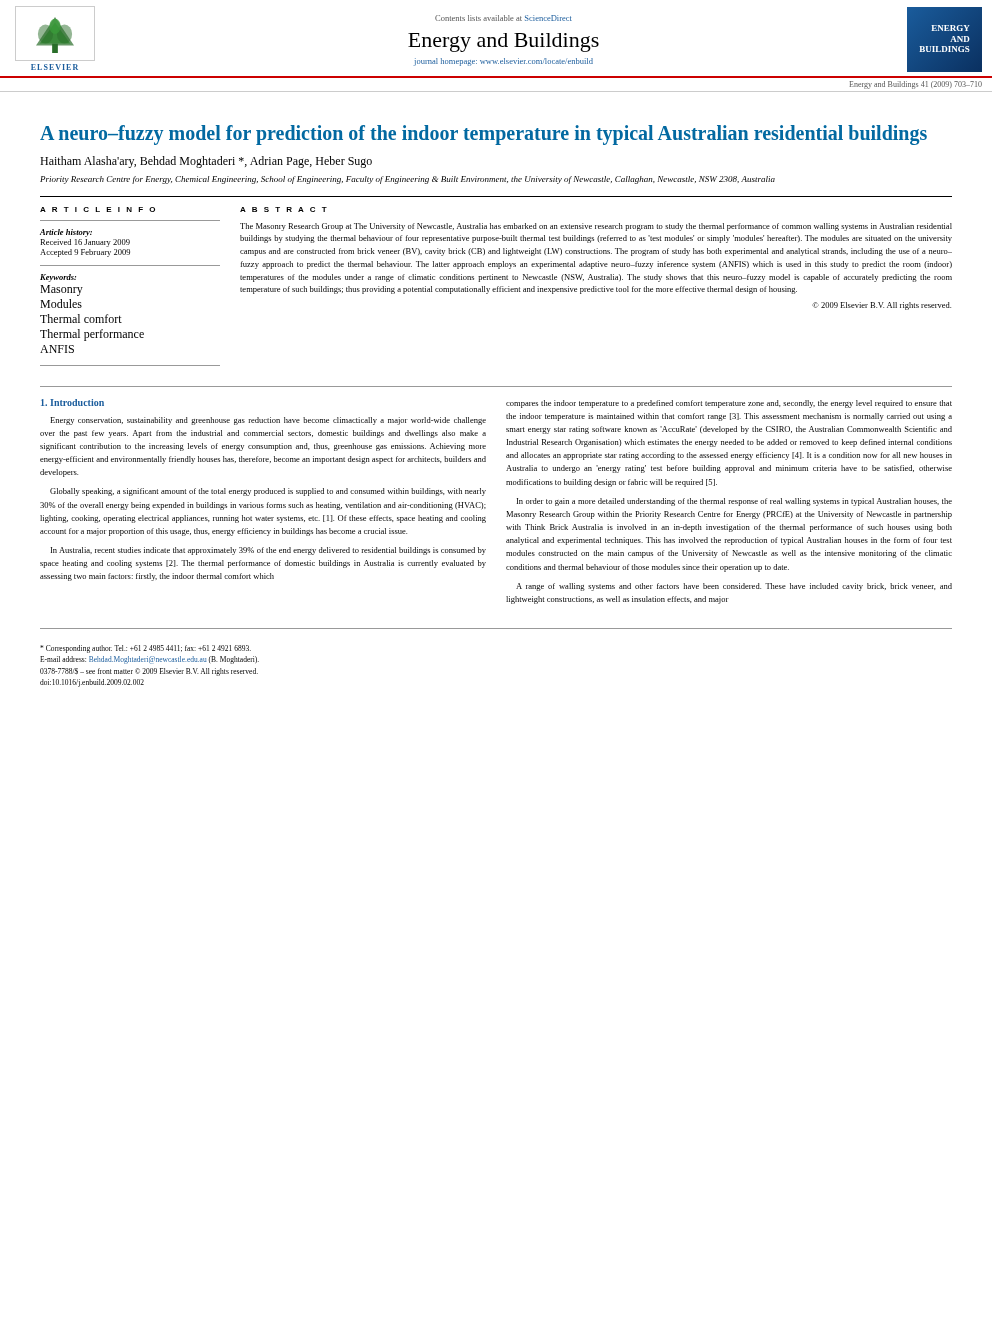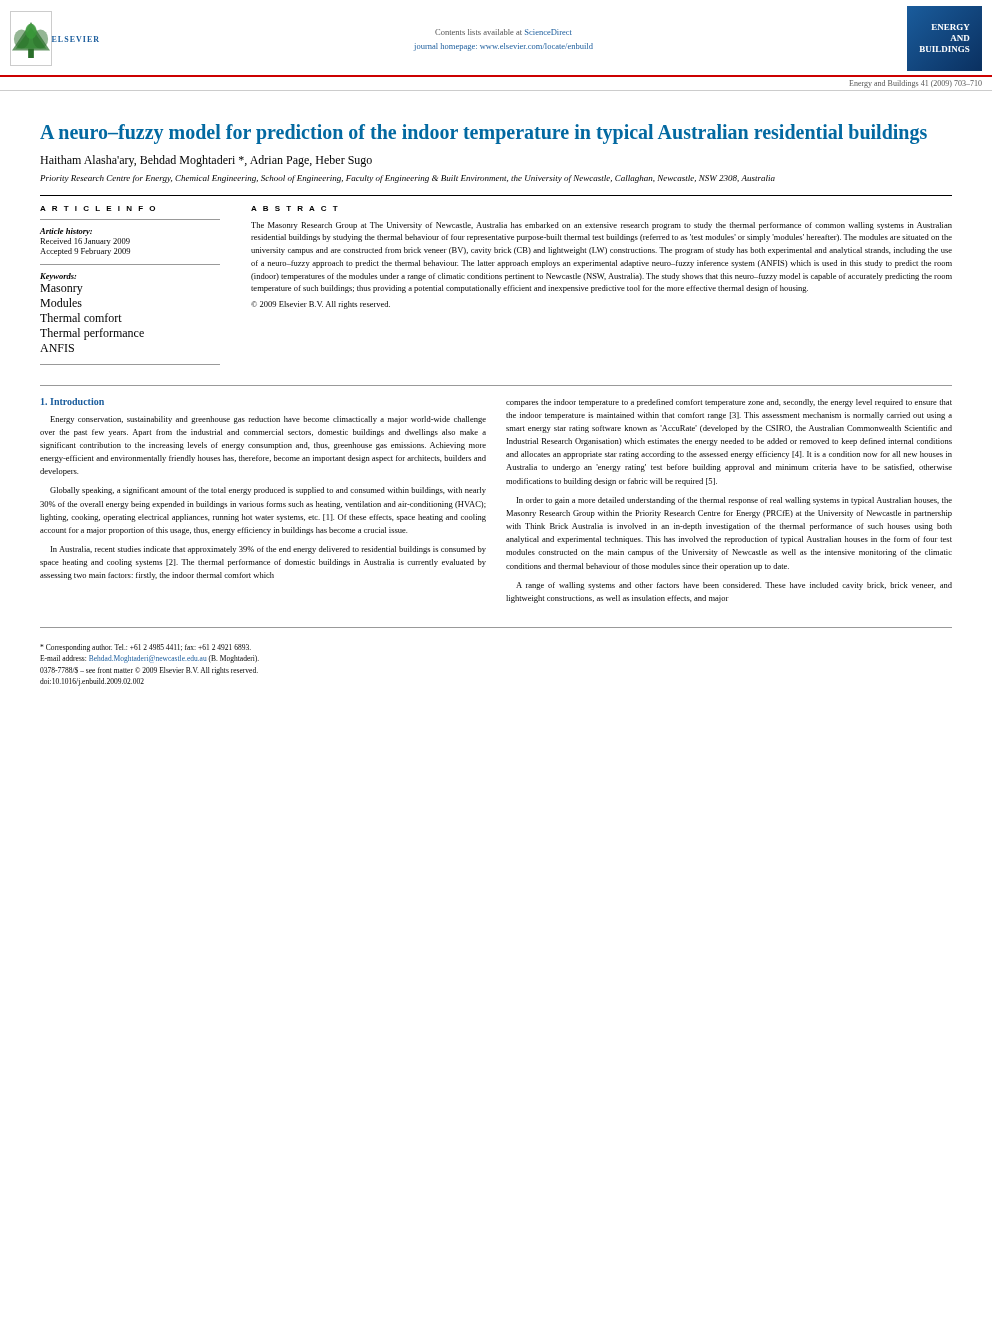--- a/index.html
+++ b/index.html
@@ -16,20 +16,21 @@
     .journal-header {
       border-bottom: 2px solid #c00;
       padding: 6px 10px 4px;
       display: flex;
       align-items: center;
       justify-content: space-between;
       background: #fff;
     }
     .elsevier-logo {
       display: flex;
+      flex-direction: column;
       align-items: center;
       width: 90px;
       justify-content: space-between;
     }
     .elsevier-logo .logo-box {
       width: 80px;
       height: 55px;
       background: #fff;
       border: 1px solid #ccc;
       display: flex;
@@ -138,21 +139,21 @@
     
     .divider {
       border: none;
       border-top: 1px solid #000;
       margin: 6px 0;
     }
 
     
     .two-col {
       display: flex;
-      gap: 31px;
+      gap: 20px;
       margin-top: 8px;
     }
     .left-col {
       width: 180px;
       flex-shrink: 0;
     }
     .right-col {
       flex: 1;
     }
 
@@ -204,21 +205,21 @@
       font-family: Arial, sans-serif;
     }
     .abstract-text {
       font-size: 8.5px;
       line-height: 1.5;
       text-align: justify;
       color: #000;
     }
     .copyright-line {
       font-size: 8.5px;
-      text-align: left;
+      text-align: right;
       margin-top: 4px;
       color: #000;
     }
 
     
     .body-content {
       margin-top: 14px;
     }
     .body-divider {
       border: none;
@@ -286,20 +287,21 @@
       </svg>
     </div>
     <div class="elsevier-text">ELSEVIER</div>
   </div>
 
   <div class="journal-center">
     <div class="sciencedirect-line">
       <span>Contents lists available at</span>
       <a href="#">ScienceDirect</a>
     </div>
+    <div class="journal-title-header">Energy and Buildings</div>
     <div class="journal-homepage">
       <span>journal homepage: www.elsevier.com/locate/enbuild</span>
     </div>
   </div>
 
   <div class="energy-logo-box">
     <div class="energy-text">
       <div>ENERGY</div>
       <div>AND</div>
       <div>BUILDINGS</div>

